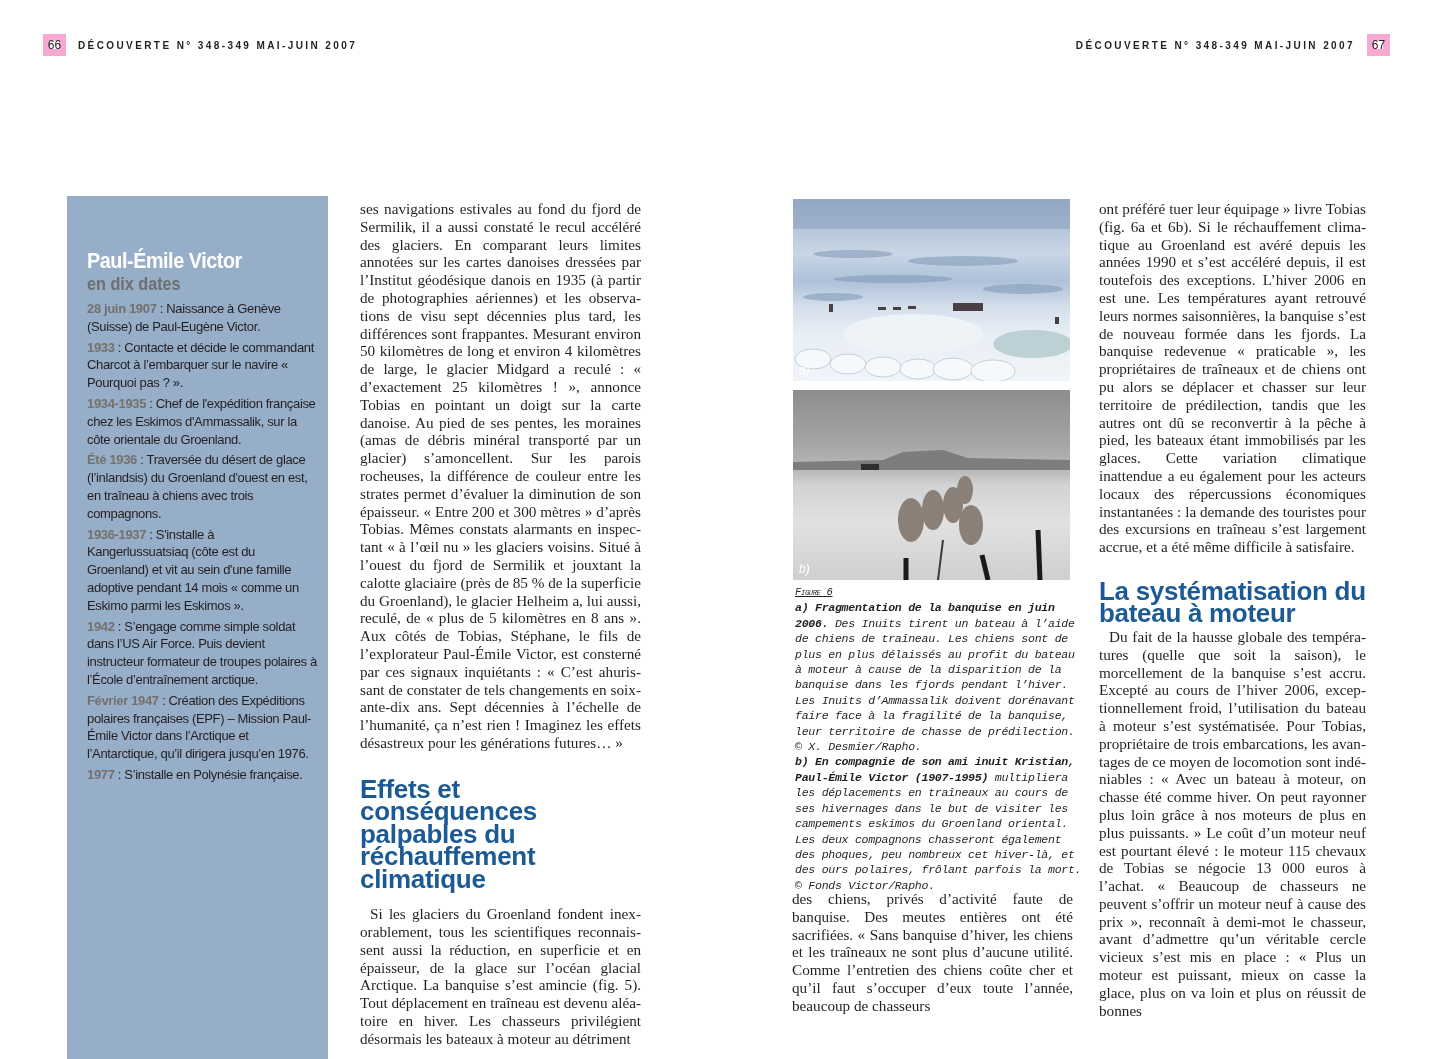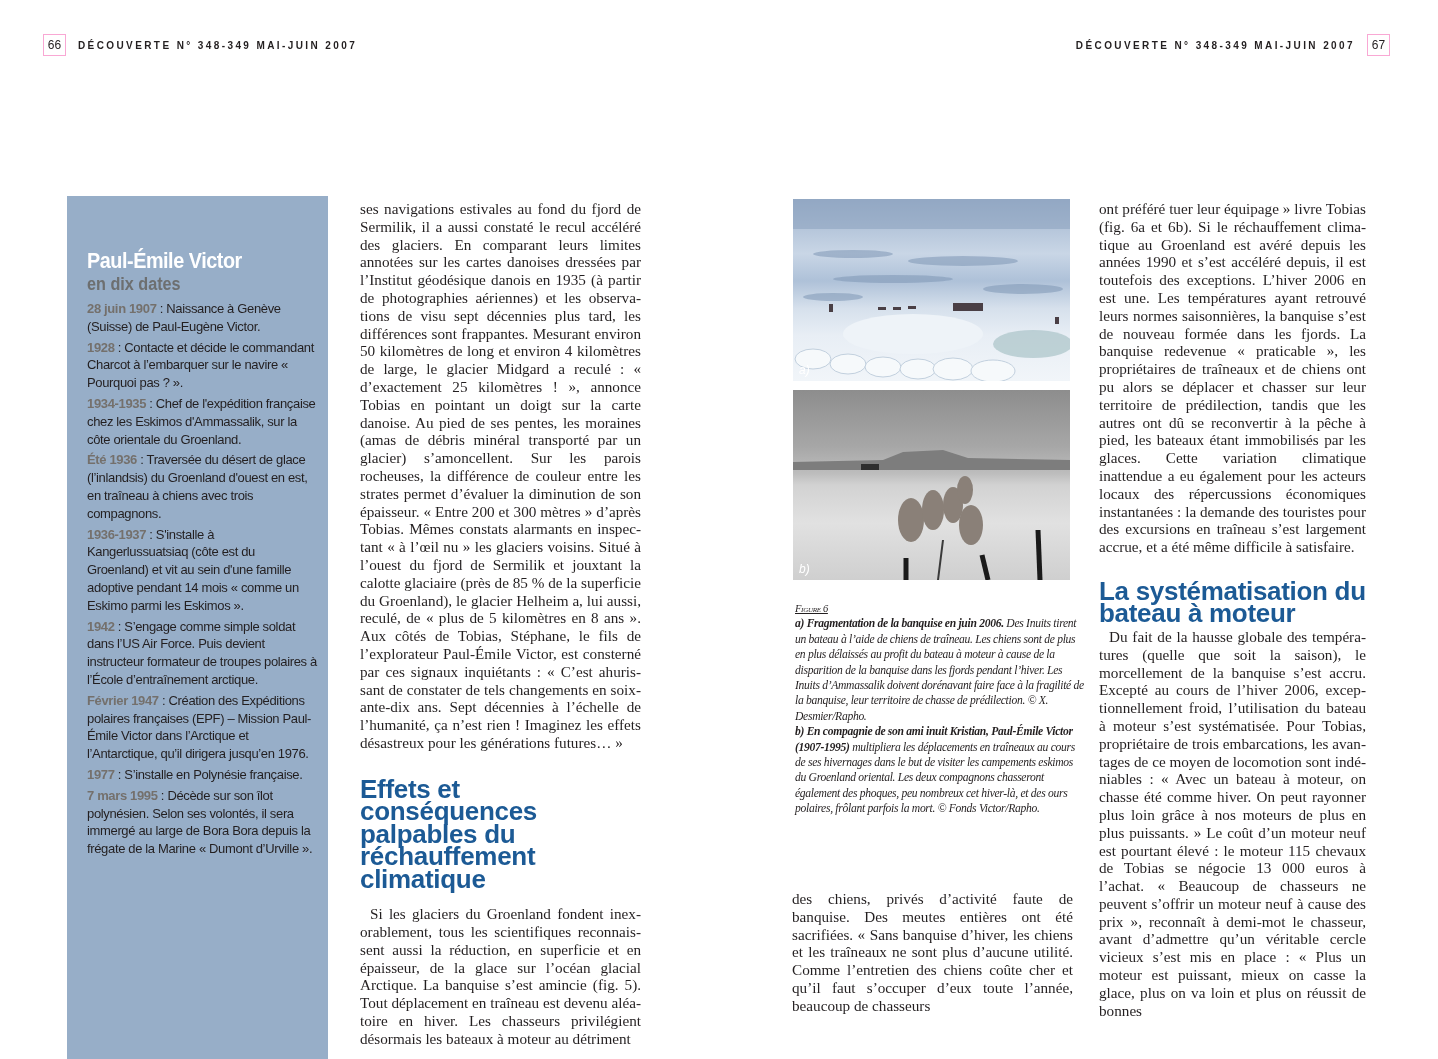--- a/index.html
+++ b/index.html
@@ -2,21 +2,21 @@
 <html><head>
 <meta charset="utf-8">
 <style>
   * { margin:0; padding:0; box-sizing:border-box; }
   html, body { width:1438px; height:1059px; background:#ffffff; overflow:hidden; }
   body { position:relative; font-family:"Liberation Serif", serif; color:#231f20; }
 
   .running-head { position:absolute; top:34px; display:flex; align-items:center; gap:12px; }
   .running-head.left { left:43px; }
   .running-head.right { right:48px; }
-  .page-num { width:23px; height:22px; border:1px solid #f9a8d4; font-family:"Liberation Sans", sans-serif; font-size:12px; display:flex; align-items:center; justify-content:center; }
+  .page-num { width:23px; height:22px; border:7px solid #f9a8d4; font-family:"Liberation Sans", sans-serif; font-size:12px; display:flex; align-items:center; justify-content:center; }
   .journal { font-family:"Liberation Sans", sans-serif; font-size:10px; font-weight:bold; letter-spacing:2.4px; color:#231f20; }
 
   
   .sidebar { position:absolute; left:67px; top:196px; width:261px; height:866px; background:#97aec8; padding:52px 10px 0 20px; }
   .sidebar h2 { font-family:"Liberation Sans", sans-serif; font-size:22px; font-weight:bold; color:#ffffff; letter-spacing:-0.5px; transform:scaleX(0.9); transform-origin:left; white-space:nowrap; line-height:26px; }
   .sidebar h3 { font-family:"Liberation Sans", sans-serif; font-size:18px; font-weight:bold; color:#6d6f70; transform:scaleX(0.9); transform-origin:left; white-space:nowrap; line-height:20px; margin-bottom:6px; }
   .timeline-entry { font-family:"Liberation Sans", sans-serif; font-size:13px; line-height:17.8px; color:#231f20; margin-bottom:3px; letter-spacing:-0.35px; }
   .timeline-entry .date { font-weight:bold; color:#74706c; }
 
   
@@ -30,49 +30,48 @@
   .section-heading { font-family:"Liberation Sans", sans-serif; font-weight:bold; color:#1c5a95; font-size:26px; line-height:22.5px; letter-spacing:-0.3px; text-align:left; }
   .col1 .section-heading { margin:26px 0 15px 0; }
   .col3 .section-heading { margin:24px 0 3px 0; }
 
   
   .photo { position:absolute; left:793px; width:277px; overflow:hidden; }
   .photo-a { top:199px; height:182px; background:linear-gradient(180deg,#9aaec9 0%,#b8c8dc 18%,#c9d6e6 30%,#aec1d8 45%,#d6e0ec 60%,#e8eef5 75%,#f1f5f9 100%); }
   .photo-b { top:390px; height:190px; background:linear-gradient(180deg,#8d8d8d 0%,#a7a7a7 30%,#bdbdbd 44%,#d2d2d2 50%,#e1e1e1 70%,#cfcfcf 100%); }
   .photo-label { position:absolute; left:6px; bottom:4px; font-family:"Liberation Sans", sans-serif; font-style:italic; color:#ffffff; font-size:12px; }
 
-  .caption { position:absolute; left:795px; top:585px; width:290px; font-family:Liberation Serif, serif; font-style:italic; font-size:11.6px; line-height:15.4px; color:#231f20; letter-spacing:-0.3px;margin-top:16px; }
+  .caption { position:absolute; left:795px; top:585px; width:290px; font-family:Liberation Mono, monospace; font-style:italic; font-size:11.6px; line-height:15.4px; color:#231f20; letter-spacing:-0.3px; }
   .caption .fig-label { font-size:10.5px; text-decoration:underline; font-variant:small-caps; }
   .caption b { font-weight:bold; }
 </style>
 </head>
 <body>
 
 <div class="running-head left">
   <div class="page-num">66</div>
   <div class="journal">DÉCOUVERTE N° 348-349 MAI-JUIN 2007</div>
 </div>
 <div class="running-head right">
   <div class="journal">DÉCOUVERTE N° 348-349 MAI-JUIN 2007</div>
   <div class="page-num">67</div>
 </div>
 
 <aside class="sidebar">
   <h2>Paul-Émile Victor</h2>
   <h3>en dix dates</h3>
   <div id="timeline">
     <p class="timeline-entry"><span class="date">28 juin 1907</span><span> : Naissance à Genève (Suisse) de Paul-Eugène Victor.</span></p>
-    <p class="timeline-entry"><span class="date">1928</span><span> : Contacte et décide le commandant Charcot à l’embarquer sur le navire « Pourquoi pas ? ».</span></p>
+    <p class="timeline-entry"><span class="date">1933</span><span> : Contacte et décide le commandant Charcot à l’embarquer sur le navire « Pourquoi pas ? ».</span></p>
     <p class="timeline-entry"><span class="date">1934-1935</span><span> : Chef de l'expédition française chez les Eskimos d'Ammassalik, sur la côte orientale du Groenland.</span></p>
     <p class="timeline-entry"><span class="date">Été 1936</span><span> : Traversée du désert de glace (l’inlandsis) du Groenland d'ouest en est, en traîneau à chiens avec trois compagnons.</span></p>
     <p class="timeline-entry"><span class="date">1936-1937</span><span> : S'installe à Kangerlussuatsiaq (côte est du Groenland) et vit au sein d'une famille adoptive pendant 14 mois « comme un Eskimo parmi les Eskimos ».</span></p>
     <p class="timeline-entry"><span class="date">1942</span><span> : S’engage comme simple soldat dans l’US Air Force. Puis devient instructeur formateur de troupes polaires à l’École d’entraînement arctique.</span></p>
     <p class="timeline-entry"><span class="date">Février 1947</span><span> : Création des Expéditions polaires françaises (EPF) – Mission Paul-Émile Victor dans l’Arctique et l’Antarctique, qu’il dirigera jusqu’en 1976.</span></p>
     <p class="timeline-entry"><span class="date">1977</span><span> : S’installe en Polynésie française.</span></p>
-    <p class="timeline-entry"><span class="date">7 mars 1995</span><span> : Décède sur son îlot polynésien. Selon ses volontés, il sera immergé au large de Bora Bora depuis la frégate de la Marine « Dumont d’Urville ».</span></p>
   </div>
 </aside>
 
 <section class="col col1">
   <p>ses navigations estivales au fond du fjord de Sermilik, il a aussi constaté le recul accéléré des glaciers. En comparant leurs limites annotées sur les cartes danoises dressées par l’Institut géodésique danois en 1935 (à partir de photographies aériennes) et les observa­tions de visu sept décennies plus tard, les différences sont frappantes. Mesurant environ 50 kilomètres de long et environ 4 kilomètres de large, le glacier Midgard a reculé : « d’exactement 25 kilomètres ! », annonce Tobias en pointant un doigt sur la carte danoise. Au pied de ses pentes, les moraines (amas de débris minéral transporté par un glacier) s’amoncellent. Sur les parois rocheuses, la différence de couleur entre les strates permet d’évaluer la diminution de son épaisseur. « Entre 200 et 300 mètres » d’après Tobias. Mêmes constats alarmants en inspec­tant « à l’œil nu » les glaciers voisins. Situé à l’ouest du fjord de Sermilik et jouxtant la calotte glaciaire (près de 85 % de la superficie du Groenland), le glacier Helheim a, lui aussi, reculé, de « plus de 5 kilomètres en 8 ans ». Aux côtés de Tobias, Stéphane, le fils de l’explorateur Paul-Émile Victor, est consterné par ces signaux inquiétants : « C’est ahuris­sant de constater de tels changements en soix­ante-dix ans. Sept décennies à l’échelle de l’humanité, ça n’est rien ! Imaginez les effets désastreux pour les générations futures… »</p>
   <h4 class="section-heading">Effets et conséquences palpables du réchauffement climatique</h4>
   <p class="indent">Si les glaciers du Groenland fondent inex­orablement, tous les scientifiques reconnais­sent aussi la réduction, en superficie et en épaisseur, de la glace sur l’océan glacial Arctique. La banquise s’est amincie (fig. 5). Tout déplacement en traîneau est devenu aléa­toire en hiver. Les chasseurs privilégient désormais les bateaux à moteur au détriment</p>
 </section>
 
 <div class="photo photo-a" title="Inuits pulling a boat with sled dogs on fragmented sea ice">

